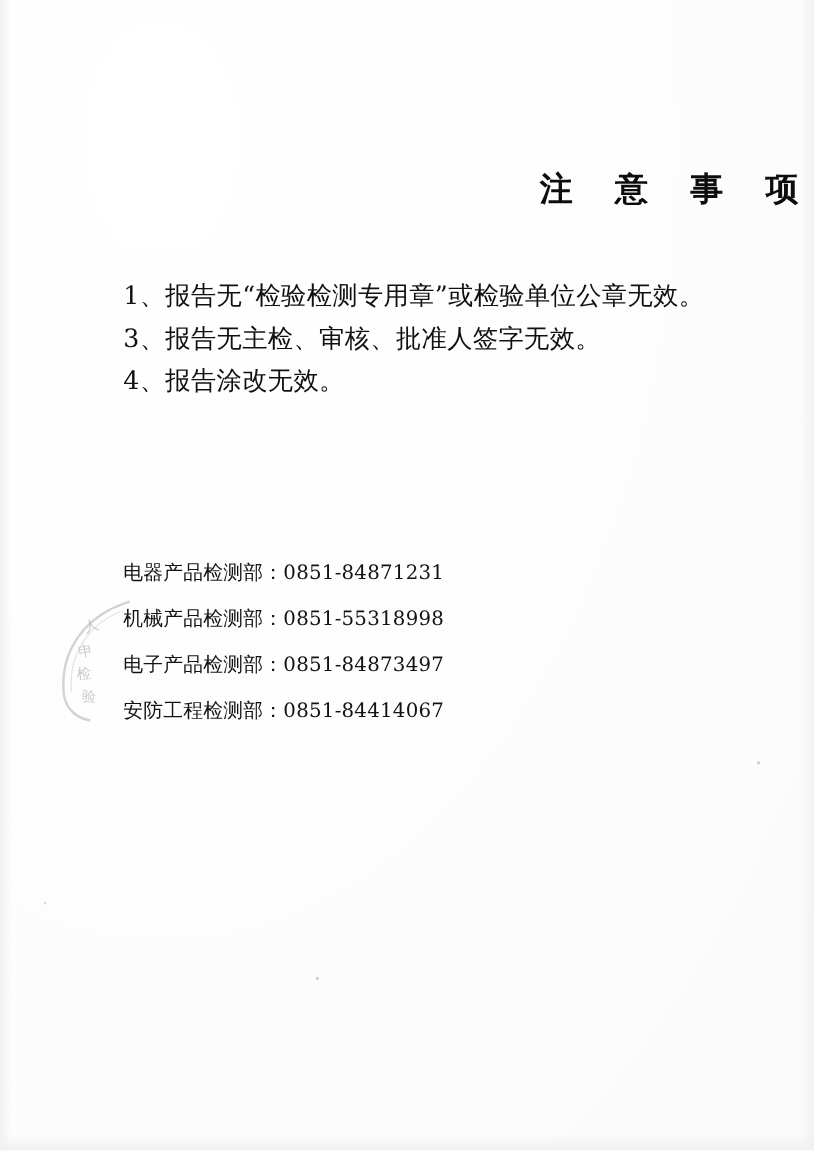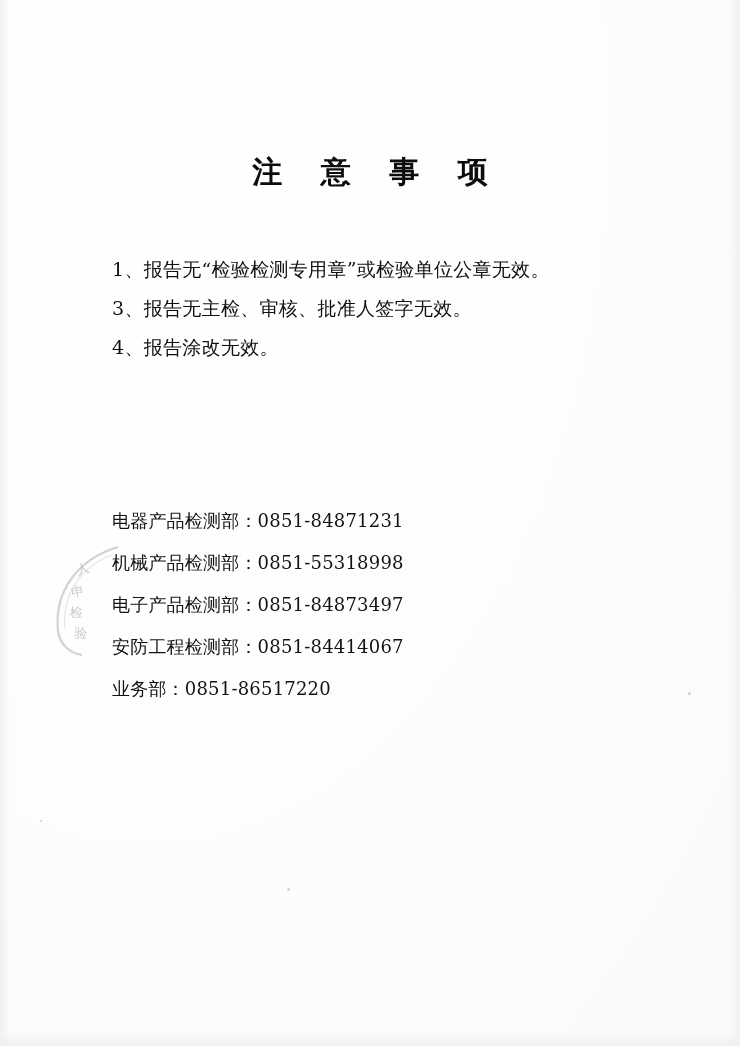--- a/index.html
+++ b/index.html
@@ -50,37 +50,37 @@
     height: 14px;
     background: linear-gradient(to top, #f1f0ef 0%, rgba(255,255,255,0) 100%);
     pointer-events: none;
   }
 
   .doc-title {
     position: absolute;
     top: 152px;
     left: 0;
     width: 100%;
-    text-align: center;
+    text-align: right;
     font-size: 30px;
     font-weight: bold;
     letter-spacing: 14px;
     text-indent: 14px;
     color: #0d0d0d;
     font-family: "DejaVu Serif", "Liberation Serif", serif;
   }
 
   .notice-list {
     position: absolute;
     top: 250px;
     left: 112px;
     width: 560px;
   }
   .notice-item {
-    font-size: 19px;
+    font-size: 23px;
     line-height: 39px;
     color: #101010;
     white-space: nowrap;
     letter-spacing: 0.3px;
   }
 
   .contact-block {
     position: absolute;
     top: 500px;
     left: 112px;
@@ -128,21 +128,20 @@
     <div class="notice-item">1、报告无“检验检测专用章”或检验单位公章无效。</div>
     <div class="notice-item">3、报告无主检、审核、批准人签字无效。</div>
     <div class="notice-item">4、报告涂改无效。</div>
   </div>
 
   <div class="contact-block">
     <div class="contact-line">电器产品检测部：0851-84871231</div>
     <div class="contact-line">机械产品检测部：0851-55318998</div>
     <div class="contact-line">电子产品检测部：0851-84873497</div>
     <div class="contact-line">安防工程检测部：0851-84414067</div>
-    <div class="contact-line">业务部：0851-86517220</div>
   </div>
 
   <div class="stamp">
     <svg width="74" height="112" viewBox="0 0 74 112" xmlns="http://www.w3.org/2000/svg">
       <path d="M70 2 C30 14, 6 46, 10 86 C12 100, 22 108, 34 110" fill="none" stroke="#8b8b8b" stroke-width="2.2" opacity="0.75"></path>
       <path d="M64 10 C32 22, 14 50, 17 84" fill="none" stroke="#9a9a9a" stroke-width="1.2" opacity="0.5"></path>
       <text x="30" y="30" font-family="DejaVu Serif, serif" font-size="13" fill="#7d7d7d" opacity="0.8" transform="rotate(-18 30 30)">人</text>
       <text x="24" y="52" font-family="DejaVu Serif, serif" font-size="13" fill="#7d7d7d" opacity="0.8" transform="rotate(-10 24 52)">申</text>
       <text x="22" y="72" font-family="DejaVu Serif, serif" font-size="13" fill="#7d7d7d" opacity="0.8" transform="rotate(-4 22 72)">检</text>
       <text x="26" y="92" font-family="DejaVu Serif, serif" font-size="13" fill="#7d7d7d" opacity="0.8" transform="rotate(4 26 92)">验</text>

